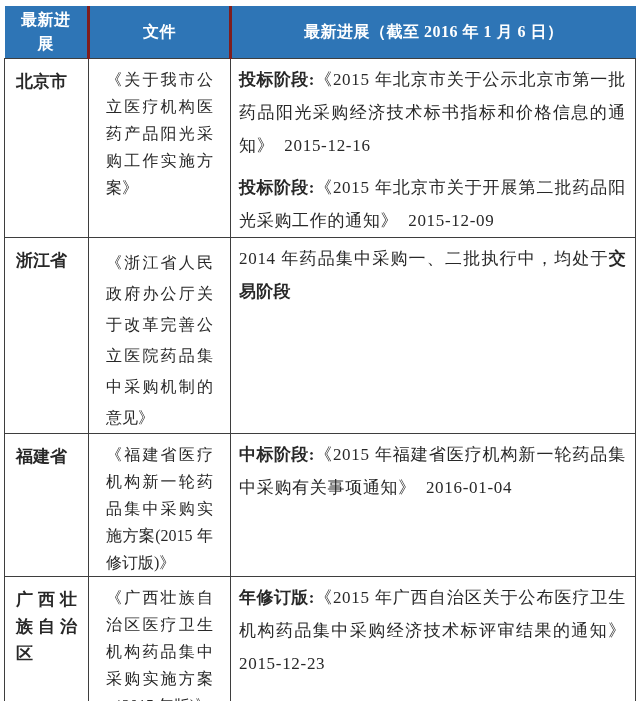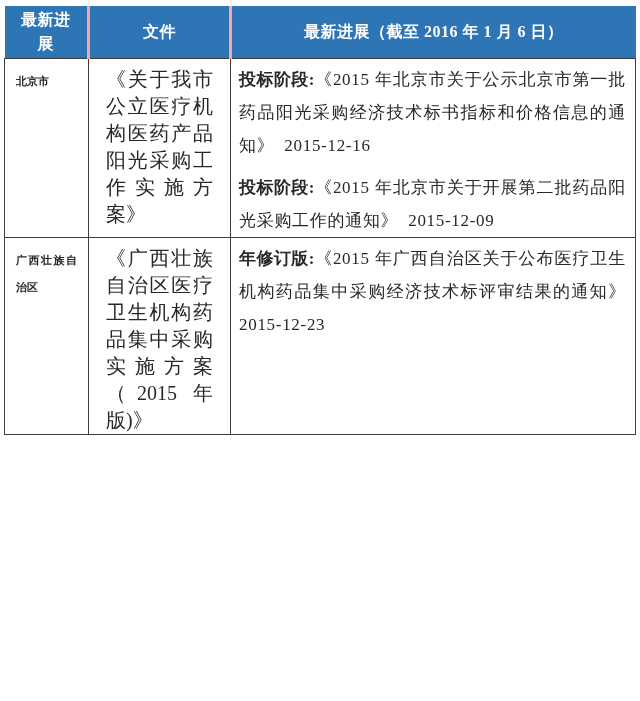--- a/index.html
+++ b/index.html
@@ -33,37 +33,37 @@
     font-weight: bold;
     font-size: 16px;
     line-height: 24px;
     height: 51px;
     vertical-align: middle;
     text-align: center;
     padding: 2px 10px;
     border: 0;
     letter-spacing: 0.5px;
   }
-  th + th { border-left: 3px solid #fca5a5; }
+  th + th { border-left: 3px solid #7f1d1d; }
 
   td {
     border: 1px solid var(--border);
     vertical-align: top;
     background: #ffffff;
   }
 
   td.region {
     font-weight: bold;
-    font-size: 11px;
+    font-size: 17px;
     line-height: 27px;
     padding: 9px 11px 0 11px;
     text-align: justify;
   }
   td.doc {
-    font-size: 20px;
+    font-size: 16px;
     line-height: 27px;
     padding: 7px 17px 0 17px;
     text-align: justify;
   }
   td.prog {
     font-size: 17px;
     line-height: 33px;
     letter-spacing: 0.7px;
     padding: 4px 9px 0 8px;
     text-align: justify;
@@ -96,20 +96,34 @@
   </thead>
   <tbody>
     <tr class="r1">
       <td class="region">北京市</td>
       <td class="doc">《关于我市公立医疗机构医药产品阳光采购工作实施方案》</td>
       <td class="prog">
         <p><b>投标阶段:</b><span>《2015 年北京市关于公示北京市第一批药品阳光采购经济技术标书指标和价格信息的通知》&nbsp; 2015-12-16</span></p>
         <p><b>投标阶段:</b><span>《2015 年北京市关于开展第二批药品阳光采购工作的通知》&nbsp; 2015-12-09</span></p>
       </td>
     </tr>
+    <tr class="r2">
+      <td class="region">浙江省</td>
+      <td class="doc">《浙江省人民政府办公厅关于改革完善公立医院药品集中采购机制的意见》</td>
+      <td class="prog">
+        <p><span>2014 年药品集中采购一、二批执行中，均处于</span><b>交易阶段</b></p>
+      </td>
+    </tr>
+    <tr class="r3">
+      <td class="region">福建省</td>
+      <td class="doc">《福建省医疗机构新一轮药品集中采购实施方案(2015 年修订版)》</td>
+      <td class="prog">
+        <p><b>中标阶段:</b><span>《2015 年福建省医疗机构新一轮药品集中采购有关事项通知》&nbsp; 2016-01-04</span></p>
+      </td>
+    </tr>
     <tr class="r4">
       <td class="region">广西壮族自治区</td>
       <td class="doc">《广西壮族自治区医疗卫生机构药品集中采购实施方案（2015 年版)》</td>
       <td class="prog">
         <p><b>年修订版:</b><span>《2015 年广西自治区关于公布医疗卫生机构药品集中采购经济技术标评审结果的通知》 2015-12-23</span></p>
       </td>
     </tr>
 
   </tbody>
 </table>

